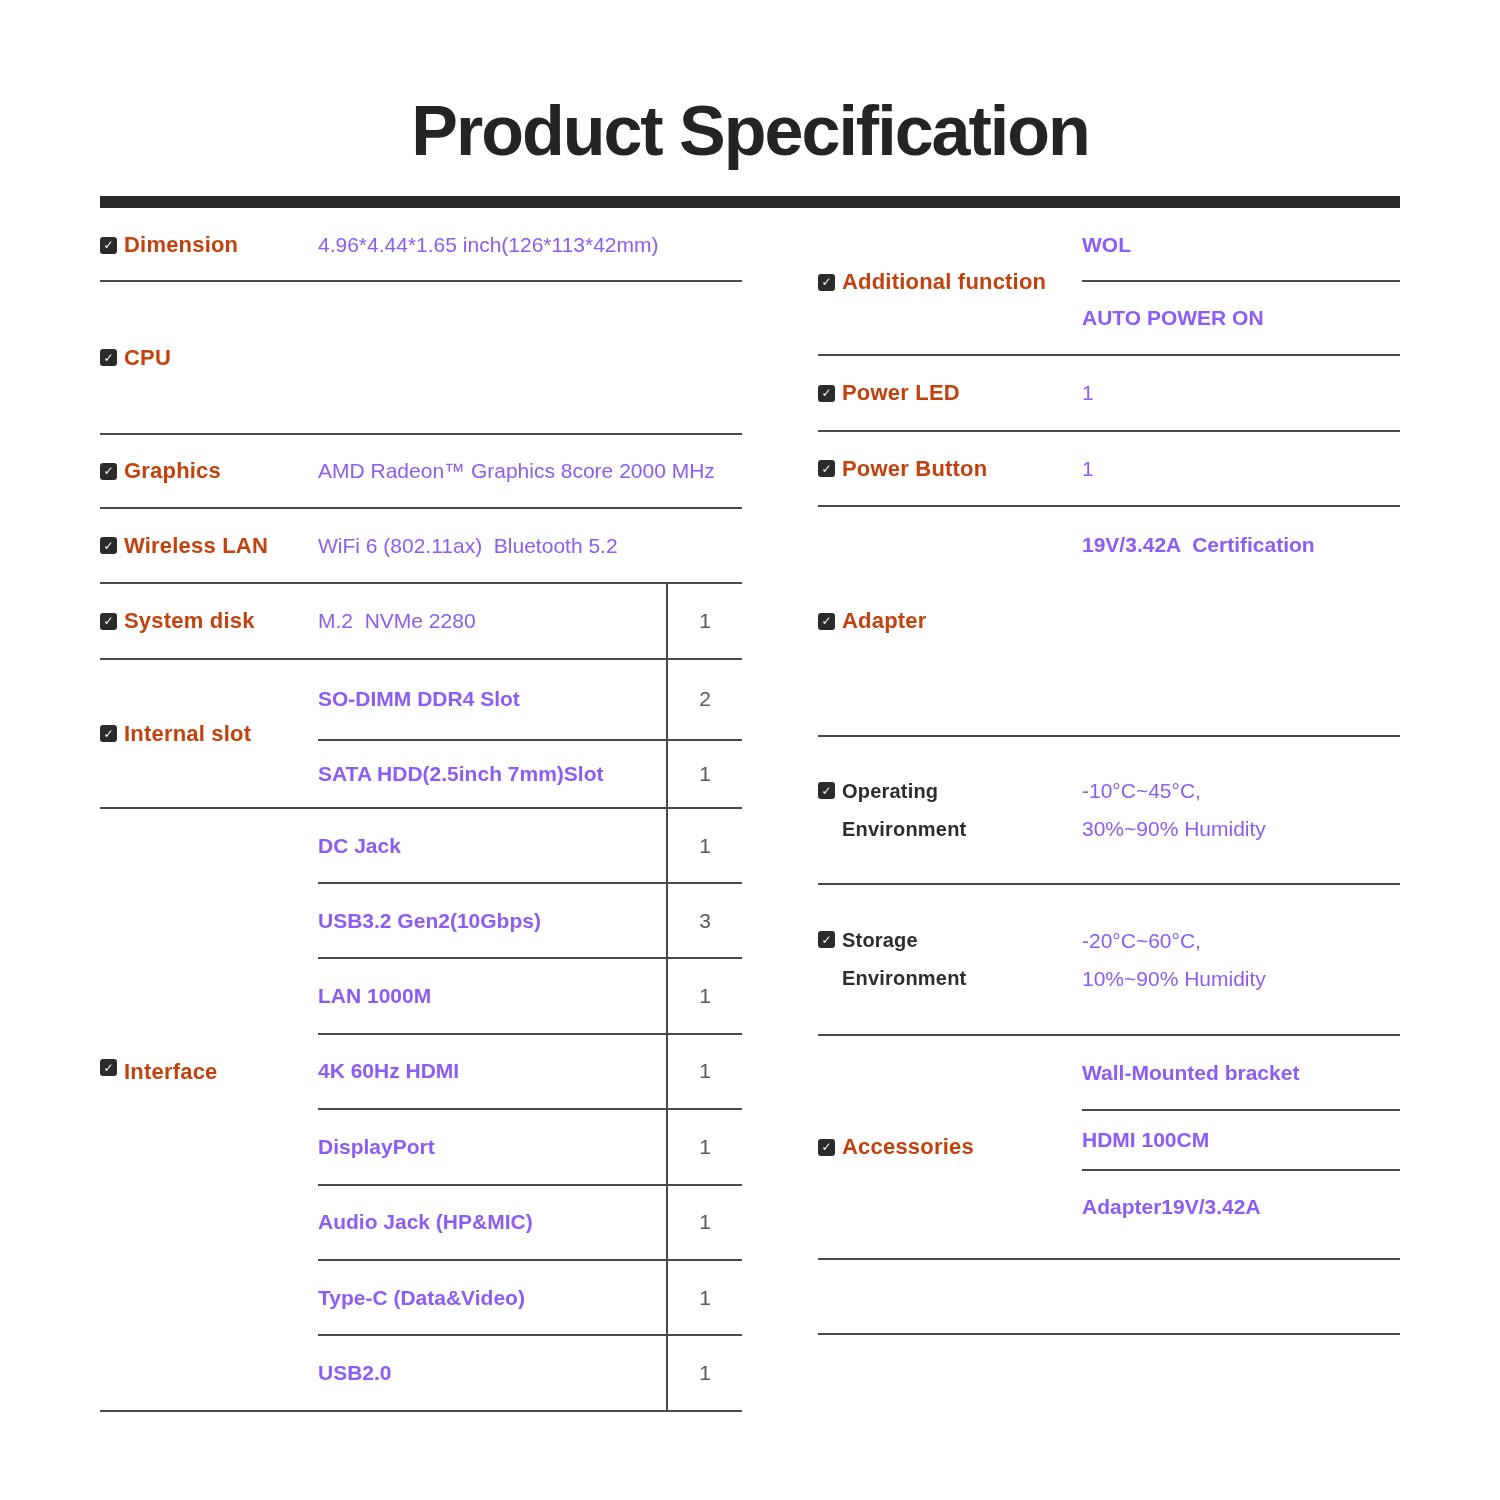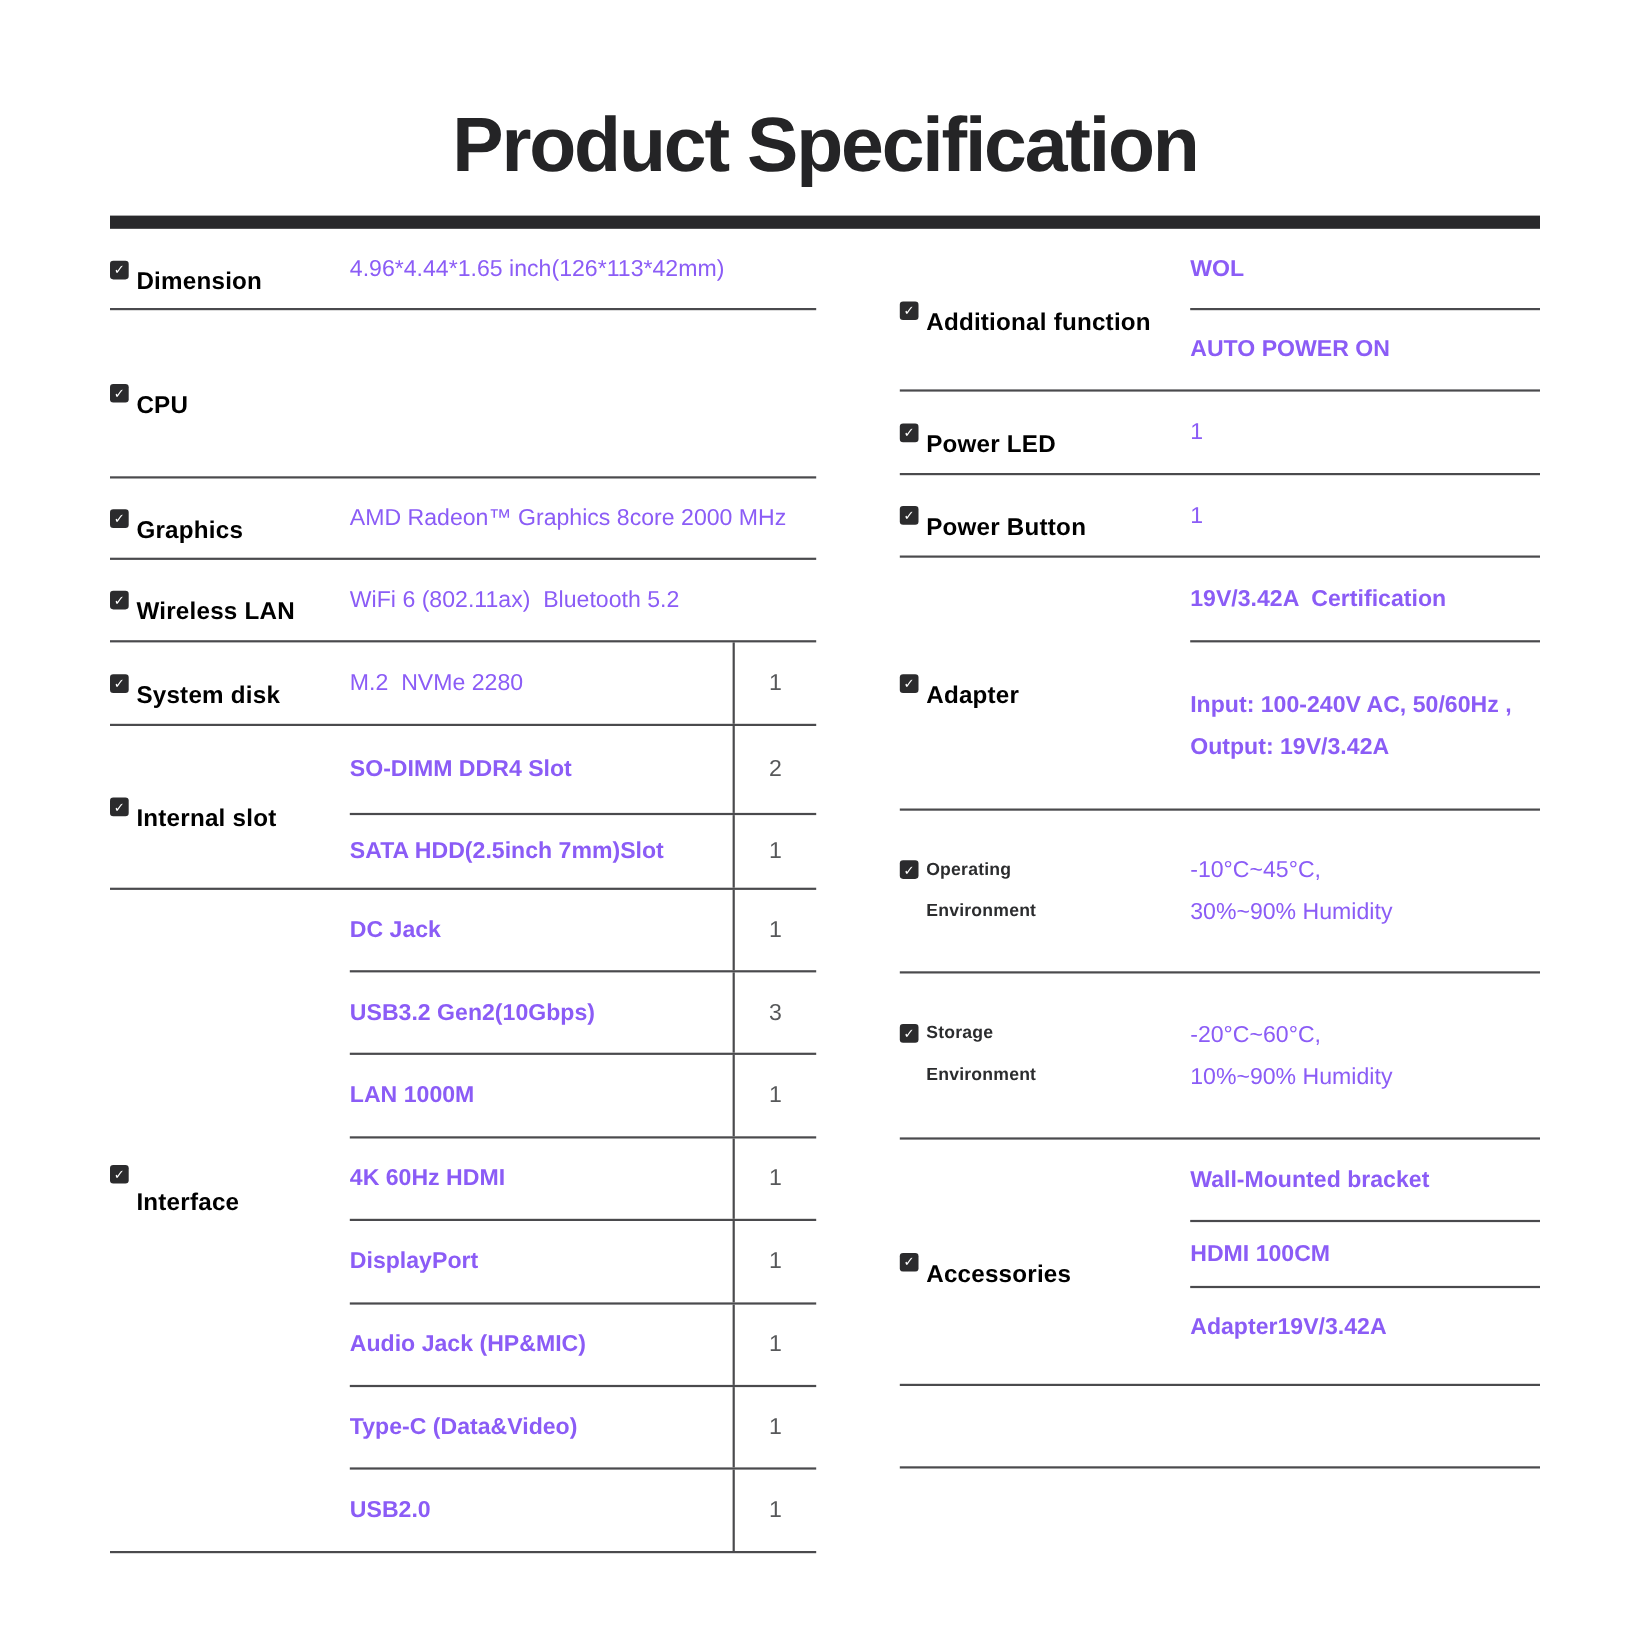--- a/index.html
+++ b/index.html
@@ -29,22 +29,22 @@
   .lt .label-col { width: 218px; }
   .rt .label-col { width: 264px; }
 
   .chk {
     flex: none; width: 17px; height: 17px; border-radius: 3px;
     background: #2b2b2d; color: #ffffff;
     display: inline-flex; align-items: center; justify-content: center;
     font-size: 12px; font-weight: 700;
     font-family: "DejaVu Sans", sans-serif;
   }
-  .lbl { font-size: 22px; font-weight: 700; color: #000000; letter-spacing: 0.2px; margin-top: 21px; }
-  .lbl-lines { font-size: 16px; font-weight: 700; color: #2b2c2e; line-height: 38px; letter-spacing: 0.2px; }
+  .lbl { font-size: 22px; font-weight: 700; color: #c2410c; letter-spacing: 0.2px; }
+  .lbl-lines { font-size: 20px; font-weight: 700; color: #2b2c2e; line-height: 38px; letter-spacing: 0.2px; }
 
   .val {
     flex: 1; display: flex; align-items: center;
     font-size: 21px; color: #8b5cf6; white-space: pre-wrap;
   }
   .val.lines { flex-direction: column; justify-content: center; align-items: flex-start; line-height: 38px; }
   .cnt {
     flex: none; width: 76px; border-left: 2px solid #4a4a4d;
     display: flex; align-items: center; justify-content: center;
     font-size: 21px; color: #57585a; align-self: stretch;
@@ -233,26 +233,20 @@
 
   <div class="block b-adapter">
     <div class="label-col">
       <span class="chk">✓</span>
       <span class="lbl">Adapter</span>
     </div>
     <div class="subs">
       <div class="sub s1">
         <div class="val">19V/3.42A  Certification</div>
       </div>
-      <div class="sub s2">
-        <div class="val lines">
-          <div>Input: 100-240V AC, 50/60Hz ,</div>
-          <div>Output: 19V/3.42A</div>
-        </div>
-      </div>
     </div>
   </div>
 
   <div class="row r-openv">
     <div class="label-col twol">
       <span class="chk">✓</span>
       <div class="lbl-lines">
         <div>Operating</div>
         <div>Environment</div>
       </div>

